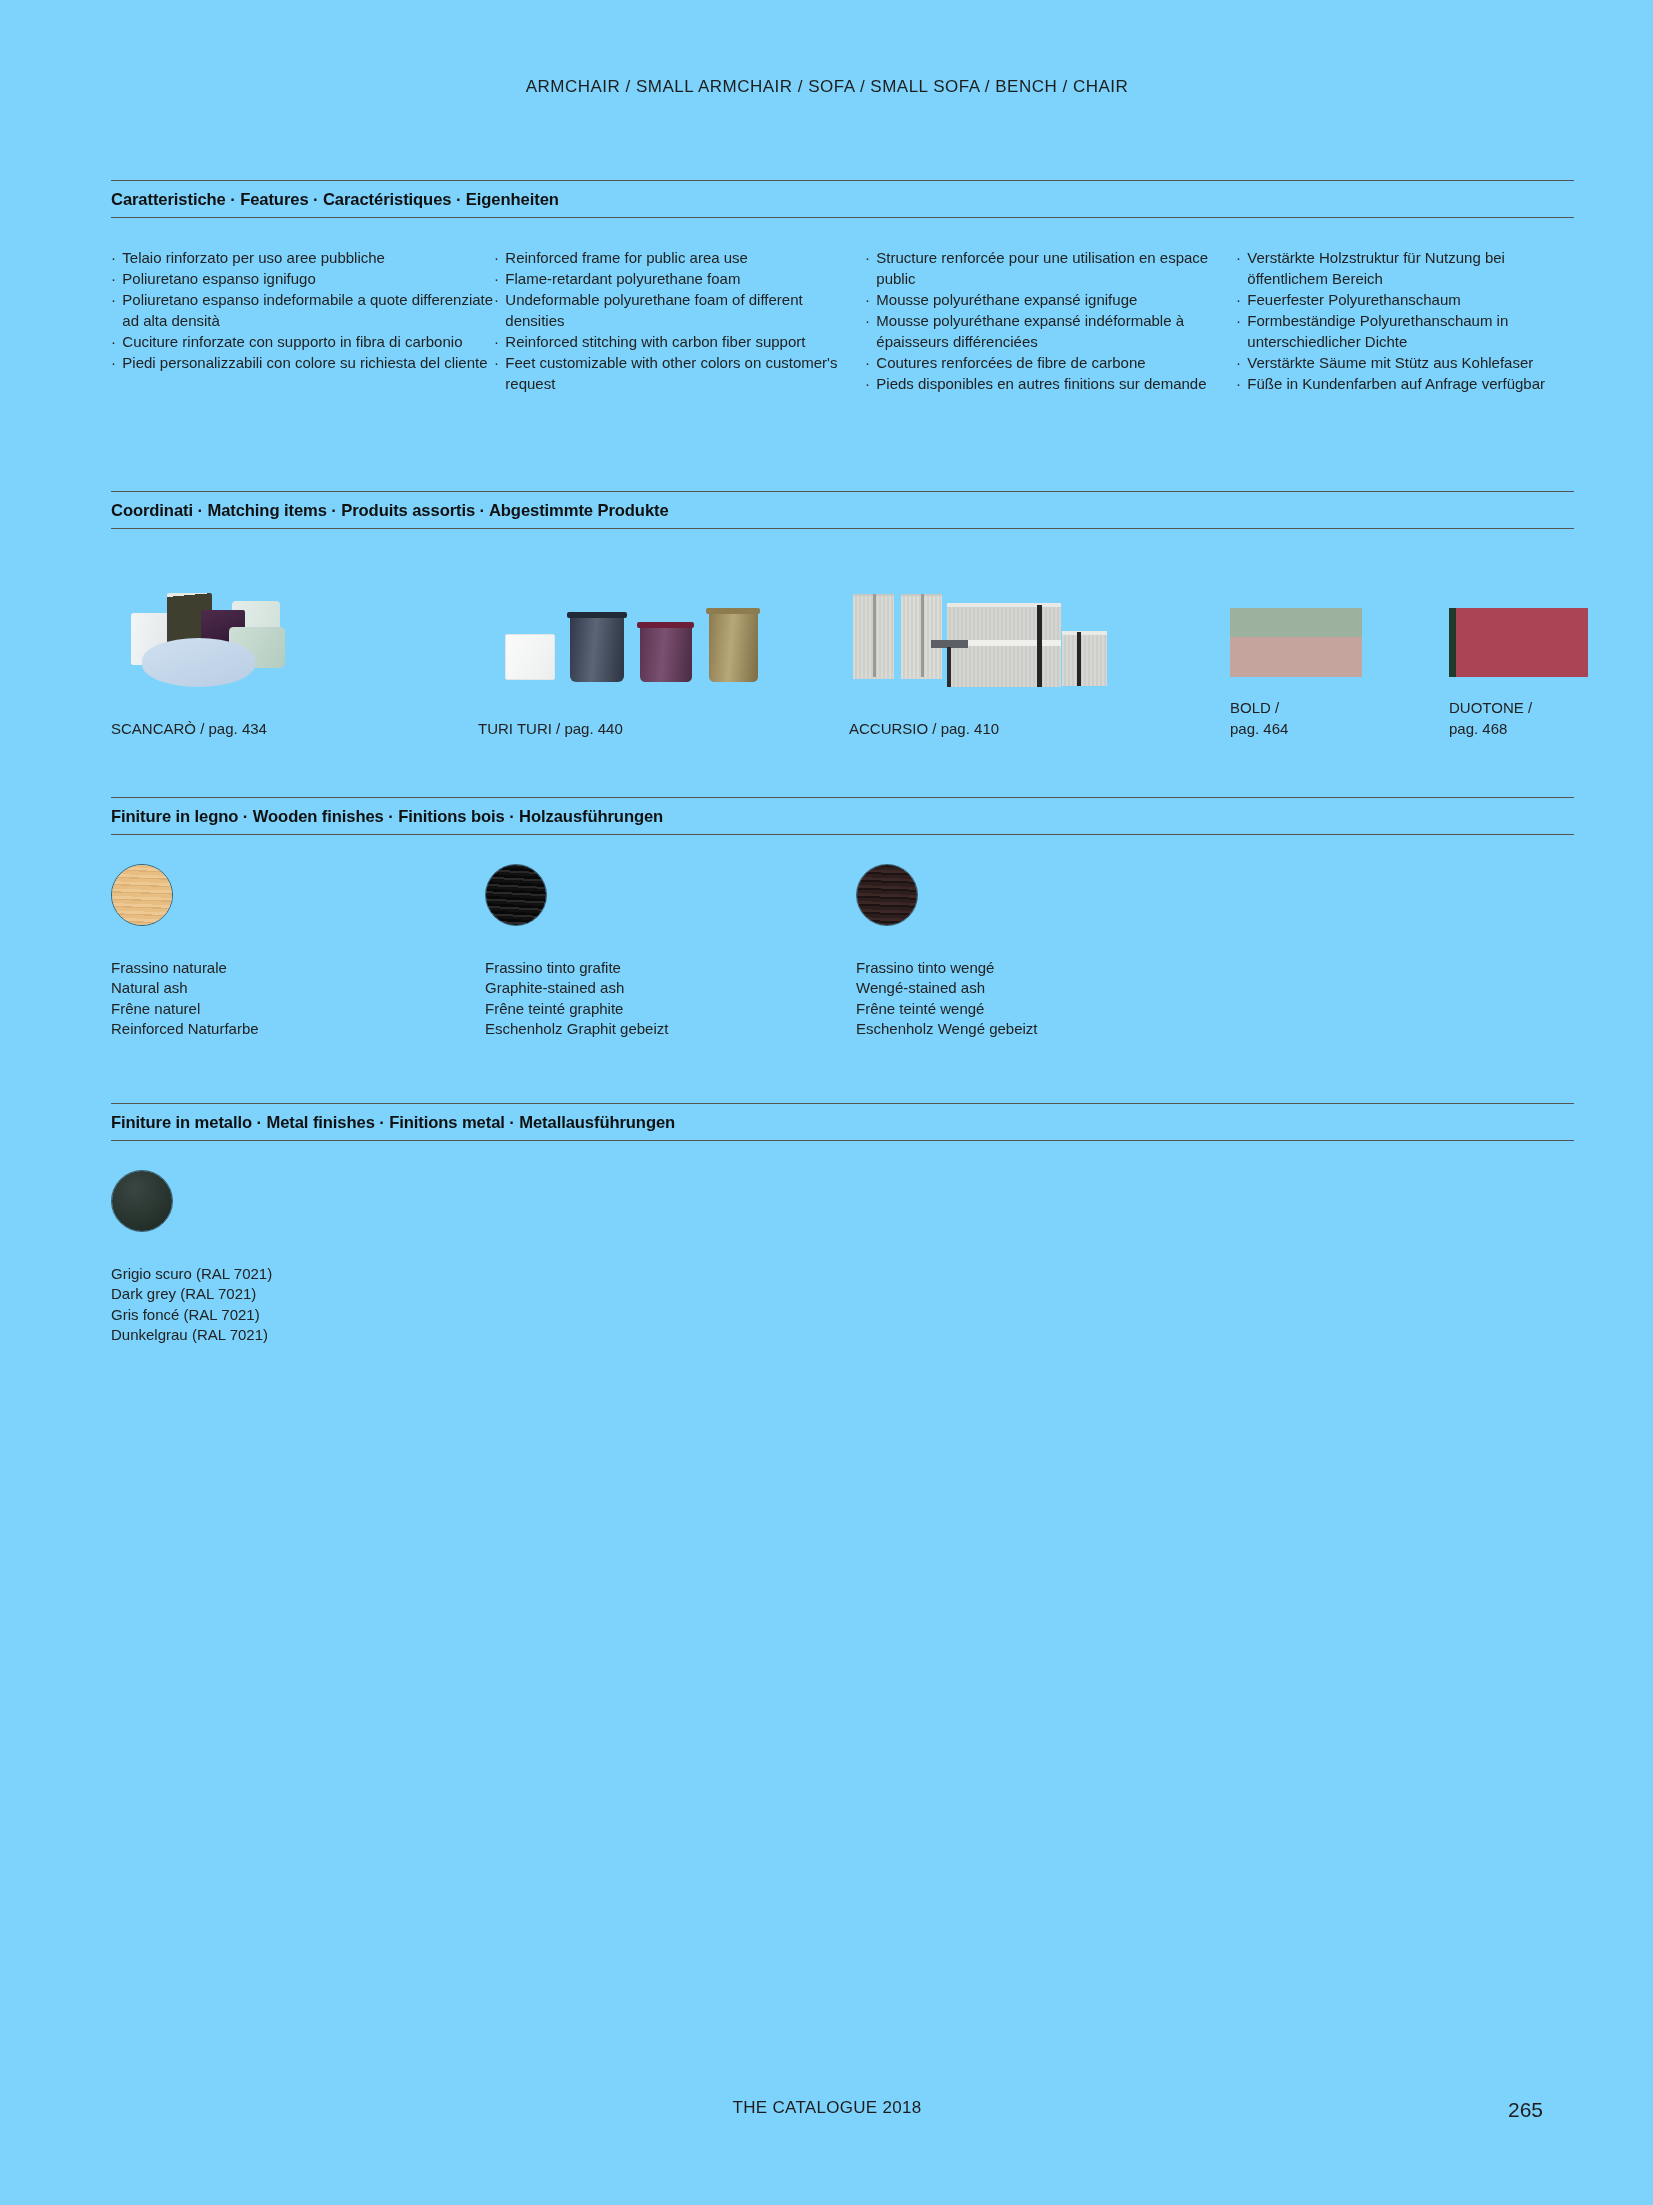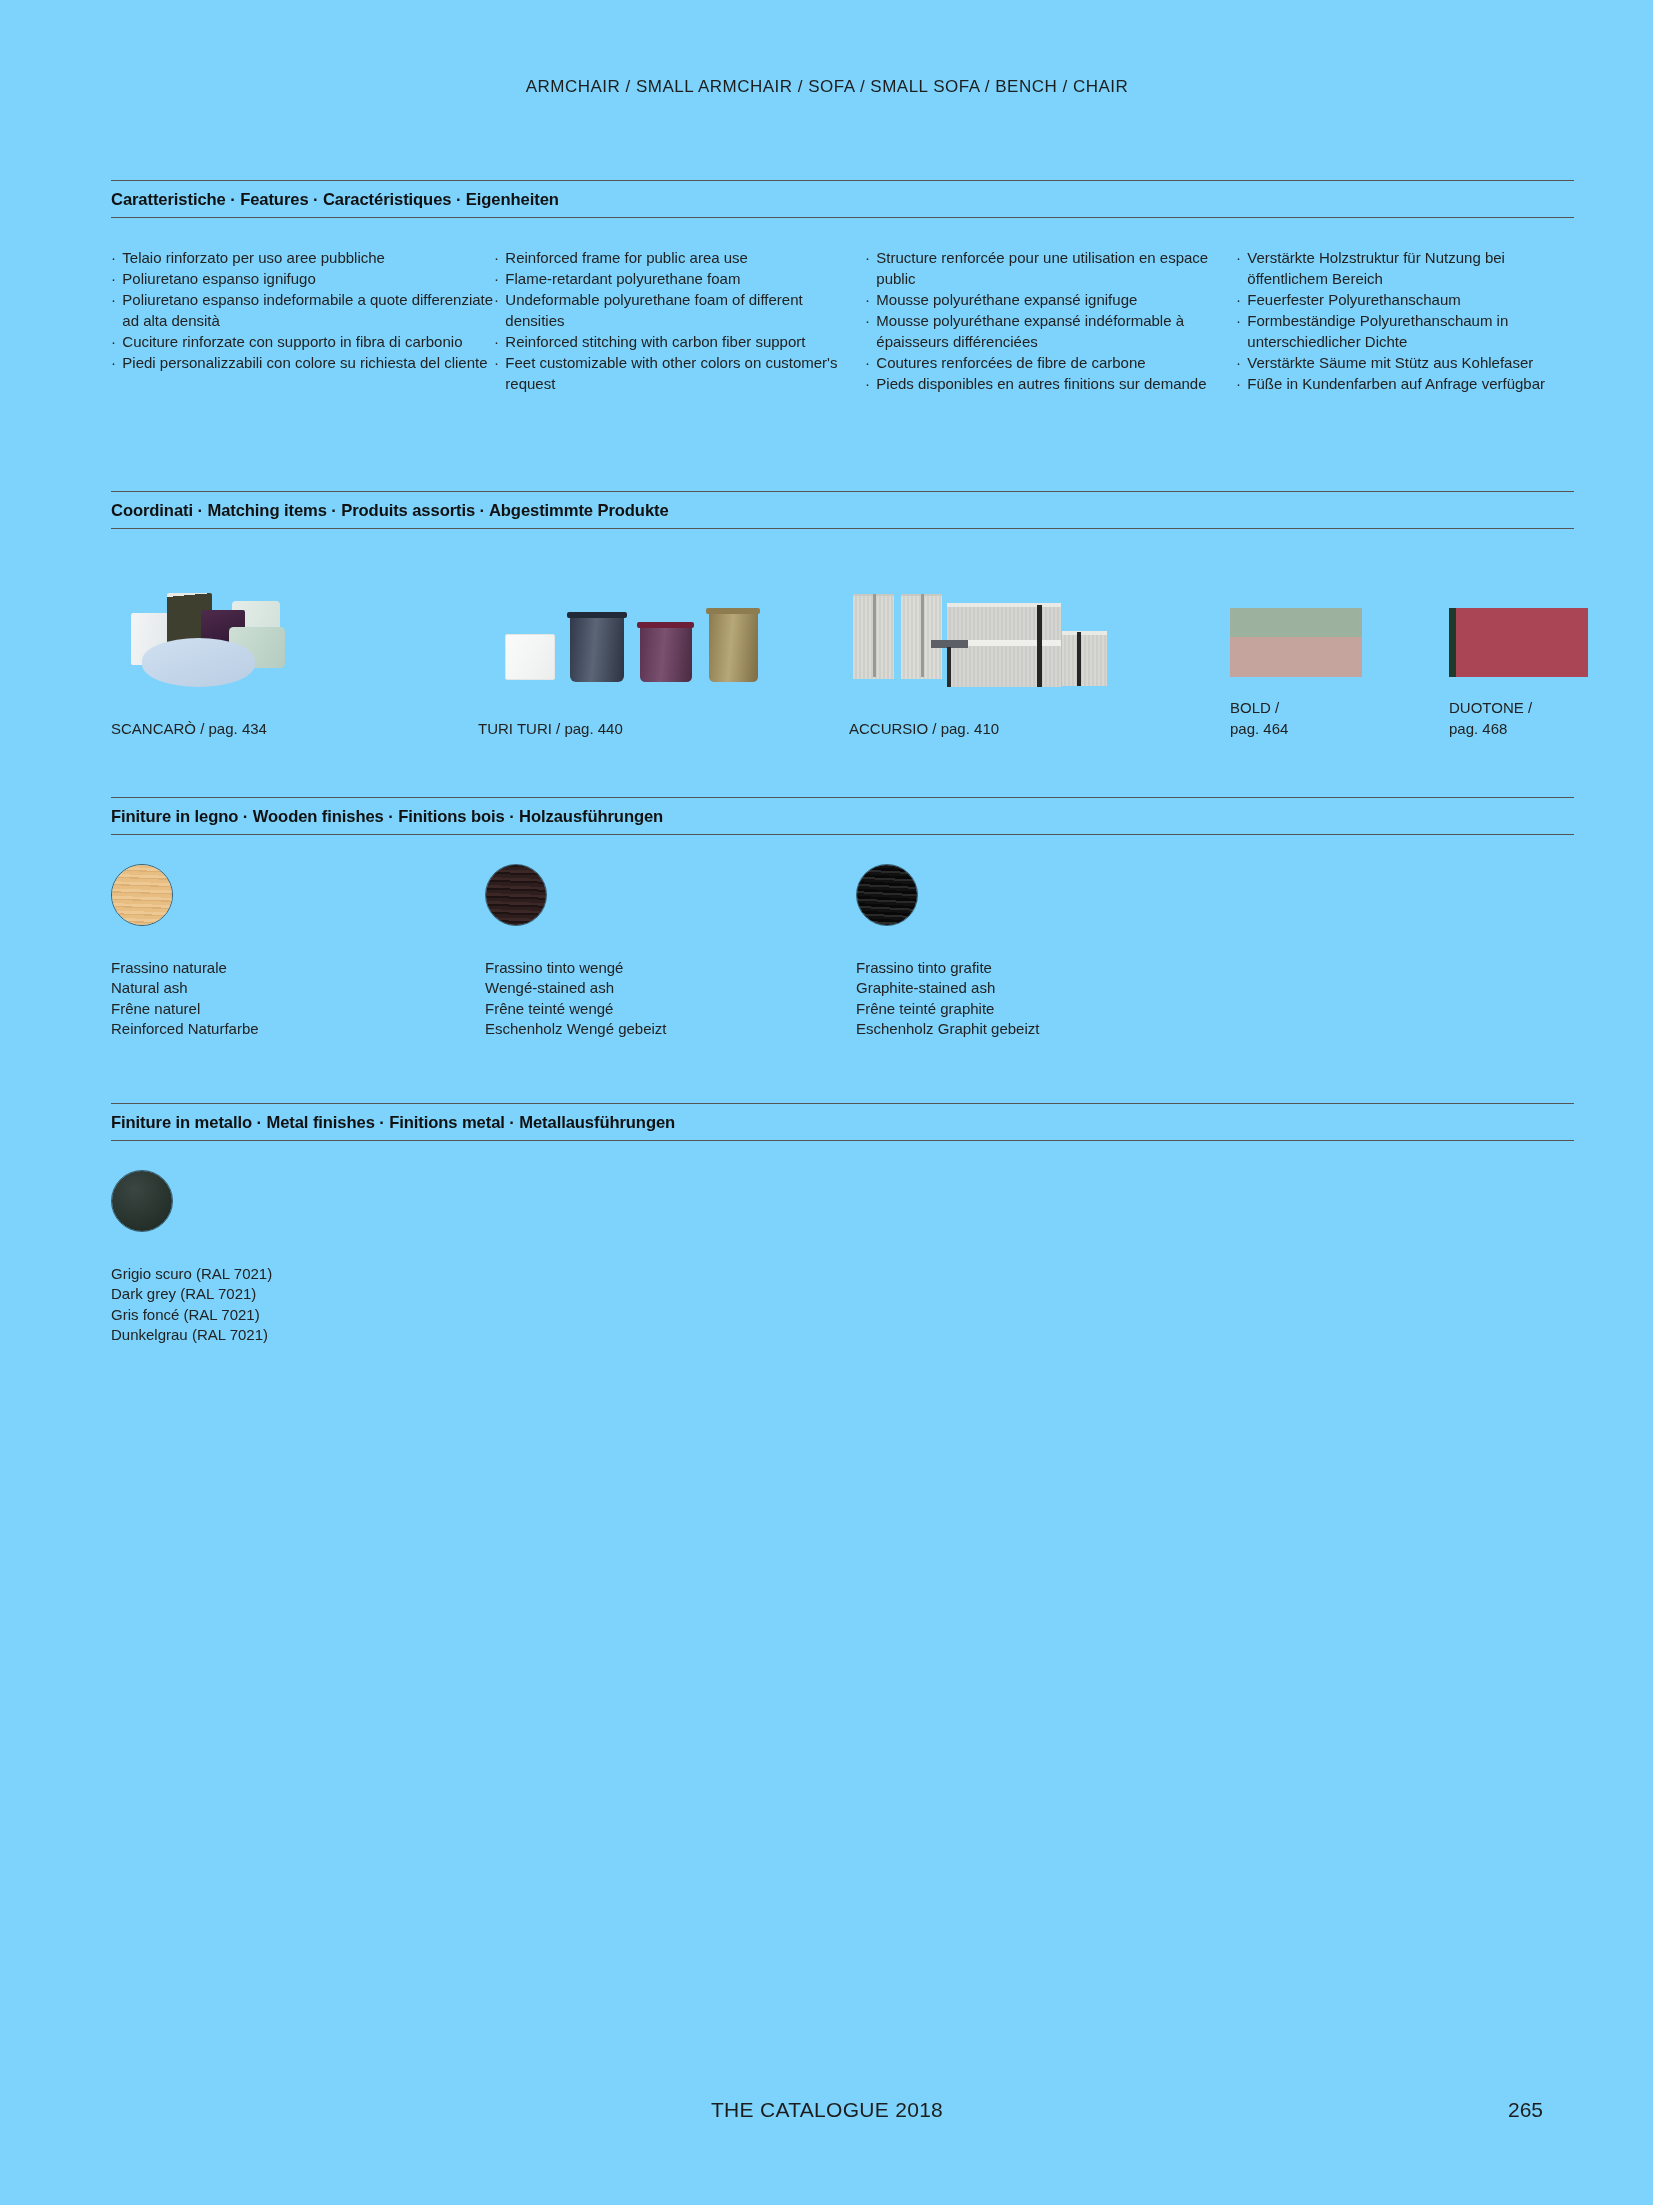--- a/index.html
+++ b/index.html
@@ -153,21 +153,21 @@
     left: 0;
     width: 100%;
     bottom: 81px;
     height: 26.5px;
   }
   .footer-title {
     position: absolute;
     left: 0;
     width: 100%;
     text-align: center;
-    font-size: 21px;
+    font-size: 17px;
     letter-spacing: 0.3px;
     color: #1d1d1d;
   }
   .footer-page {
     position: absolute;
     right: 111px;
     top: 0;
     font-size: 21px;
     color: #1d1d1d;
   }
@@ -326,44 +326,44 @@
         <div class="finish-names">
           <div>Frassino naturale</div>
           <div>Natural ash</div>
           <div>Frêne naturel</div>
           <div>Reinforced Naturfarbe</div>
         </div>
       </div>
 
       <div class="finish-item" style="width:371px;">
         <div class="swatch">
+          <div class="grain" style="background:#111111;"></div>
+          <div class="grain" style="background:repeating-linear-gradient(3deg, rgba(255,255,255,0.0) 0 2.6px, rgba(255,255,255,0.10) 2.6px 4.6px, rgba(0,0,0,0.5) 4.6px 7.3px);"></div>
+        </div>
+        <div class="finish-names">
+          <div>Frassino tinto grafite</div>
+          <div>Graphite-stained ash</div>
+          <div>Frêne teinté graphite</div>
+          <div>Eschenholz Graphit gebeizt</div>
+        </div>
+      </div>
+
+      <div class="finish-item" style="width:371px;">
+        <div class="swatch">
           <div class="grain" style="background:#2e1d1d;"></div>
           <div class="grain" style="background:repeating-linear-gradient(2deg, rgba(0,0,0,0.0) 0 3.3px, rgba(0,0,0,0.35) 3.3px 5.3px, rgba(120,85,75,0.18) 5.3px 8px);"></div>
         </div>
         <div class="finish-names">
           <div>Frassino tinto wengé</div>
           <div>Wengé-stained ash</div>
           <div>Frêne teinté wengé</div>
           <div>Eschenholz Wengé gebeizt</div>
         </div>
       </div>
 
-      <div class="finish-item" style="width:371px;">
-        <div class="swatch">
-          <div class="grain" style="background:#111111;"></div>
-          <div class="grain" style="background:repeating-linear-gradient(3deg, rgba(255,255,255,0.0) 0 2.6px, rgba(255,255,255,0.10) 2.6px 4.6px, rgba(0,0,0,0.5) 4.6px 7.3px);"></div>
-        </div>
-        <div class="finish-names">
-          <div>Frassino tinto grafite</div>
-          <div>Graphite-stained ash</div>
-          <div>Frêne teinté graphite</div>
-          <div>Eschenholz Graphit gebeizt</div>
-        </div>
-      </div>
-
     </div>
   </div>
 
   <div class="section" style="top:1103px;">
     <div class="sec-rule-top"></div>
     <div class="sec-title">Finiture in metallo · Metal finishes · Finitions metal · Metallausführungen</div>
     <div class="sec-rule-bottom"></div>
 
     <div class="finish-row">
       <div class="finish-item" style="width:374px;">

